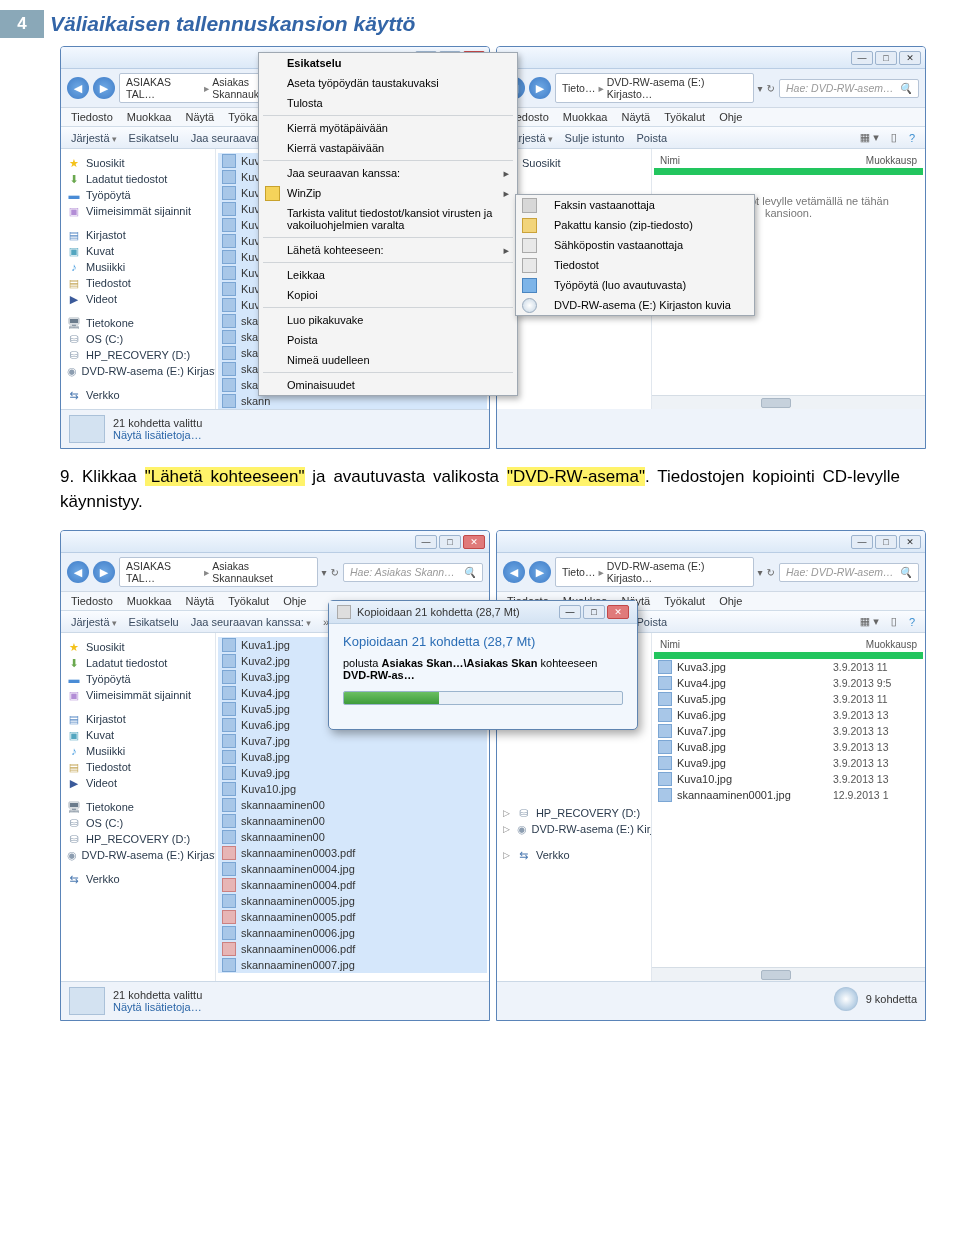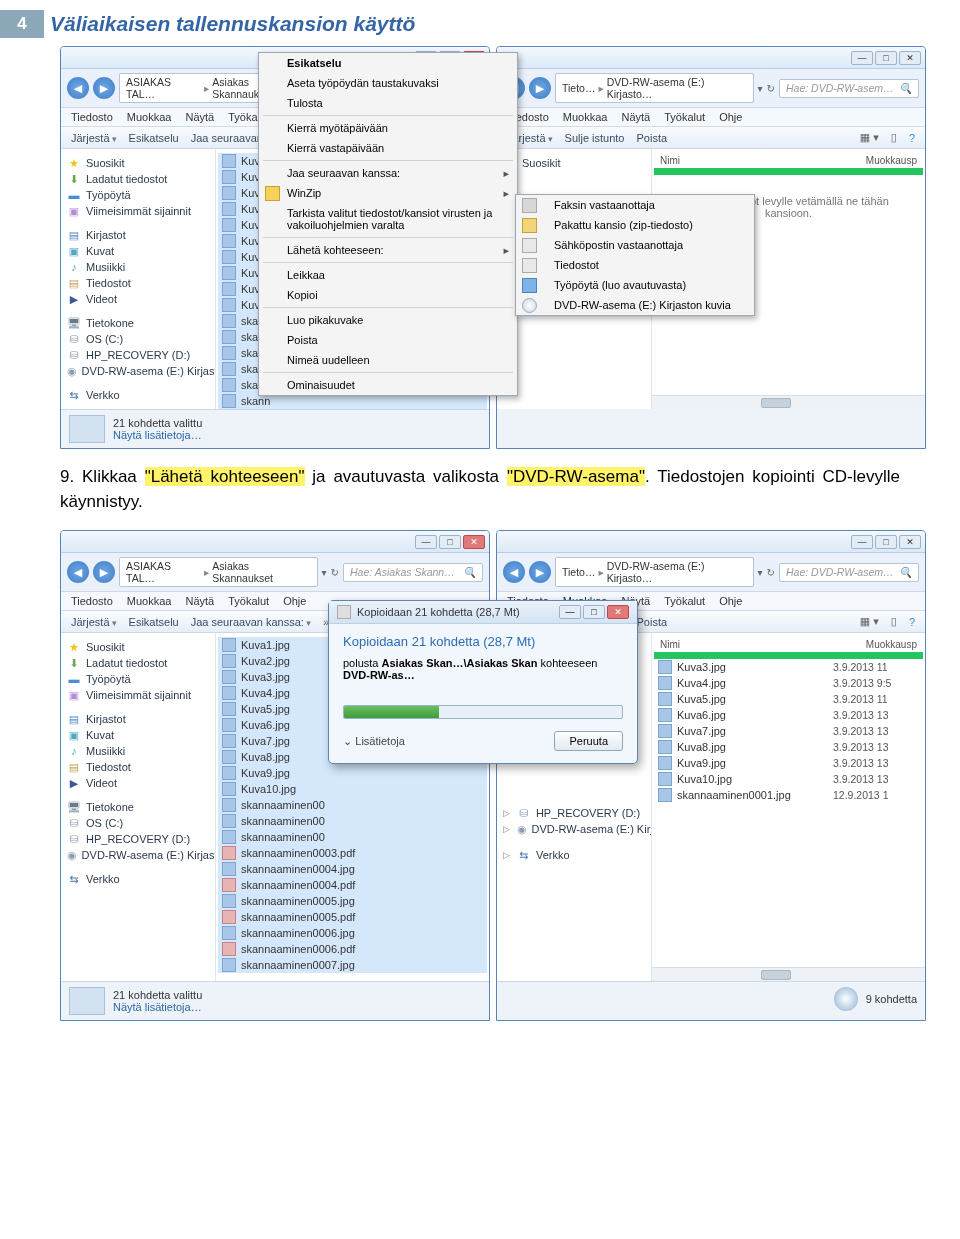--- a/index.html
+++ b/index.html
@@ -71,21 +71,21 @@
   .ri.desk{background:#7db4e8;border:1px solid #4a85c0;}
   .ri.dvd{background:radial-gradient(#fff,#c5d5e3);border:1px solid #98aabd;border-radius:50%;}
 
   
   .dlg { position:absolute; left:268px; top:70px; width:310px; background:#f2f7fd; border:1px solid #5f84b0; border-radius:5px; box-shadow:3px 4px 10px rgba(0,0,0,.35); z-index:8; font-size:11px;}
   .dlg .ttl{display:flex;align-items:center;gap:6px;padding:4px 8px;background:linear-gradient(#eaf2fb,#d4e3f3);border-bottom:1px solid #bcd0e4;}
   .dlg .ttl .t{flex:1;font-size:11px;color:#333;}
   .dlg .ttl .winbtns{display:flex;gap:2px;}
   .dlg .content{padding:10px 14px 12px;}
   .dlg .big{font-size:13px;color:#2a6db5;margin-bottom:8px;}
-  .dlg .path{font-size:11px;margin-bottom:24px;}
+  .dlg .path{font-size:11px;margin-bottom:10px;}
   .dlg .bar{height:14px;border:1px solid #9bb4cd;border-radius:2px;background:#e9f0f7;overflow:hidden;margin-bottom:12px;}
   .dlg .bar .fill{height:100%;width:34%;background:linear-gradient(#6bbf63,#3e9c3b);}
   .dlg .btns{display:flex;justify-content:space-between;align-items:center;}
   .dlg .more{font-size:11px;color:#444;}
   .dlg .btn{padding:3px 14px;border:1px solid #8fa5bb;background:linear-gradient(#fdfdfd,#e3eaf1);border-radius:3px;font-size:11px;}
   .scrollbar{height:14px;background:#eef2f6;border-top:1px solid #d5dde5;display:flex;align-items:center;}
   .scrollbar .thumb{margin-left:40%;width:30px;height:10px;background:#c6d1dc;border:1px solid #a9b7c5;border-radius:2px;}
   .tree-arrow{color:#888;font-size:9px;margin-right:2px;}
 </style>
 </head>
@@ -733,21 +733,17 @@
           </div>
       </div>
       <div class="content">
         <div class="big">Kopioidaan 21 kohdetta (28,7 Mt)</div>
         <div class="path">
           <span>polusta </span><b>Asiakas Skan…\Asiakas Skan</b><span> kohteeseen </span><b>DVD-RW-as…</b>
         </div>
         <div class="bar">
             <div class="fill"></div>
           </div>
-        <div class="btns">
-          <span class="more">⌄ <span>Lisätietoja</span></span>
-          <button class="btn">Peruuta</button>
-        </div>
       </div>
     </div>
   </div>
 
 </div>
 
 </body></html>

